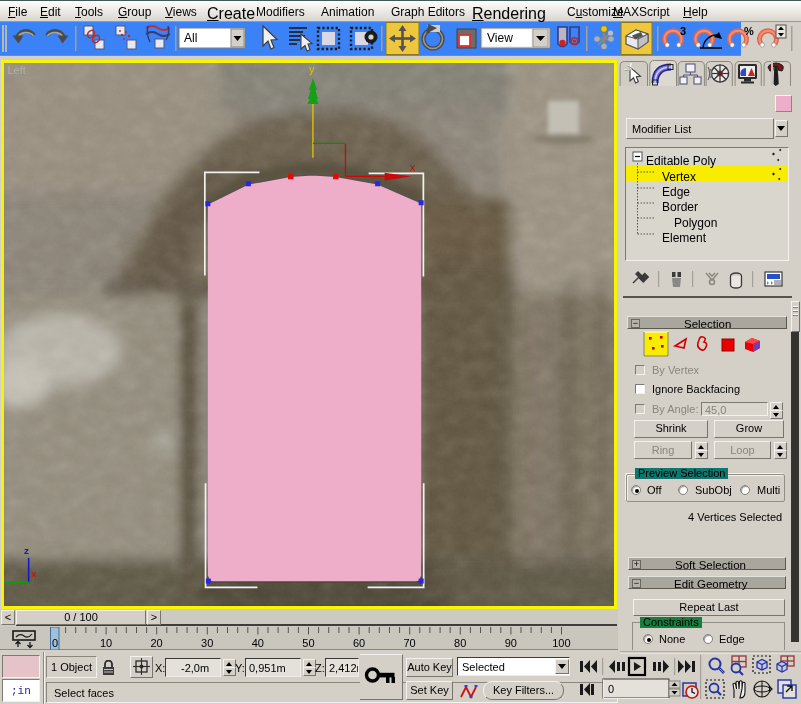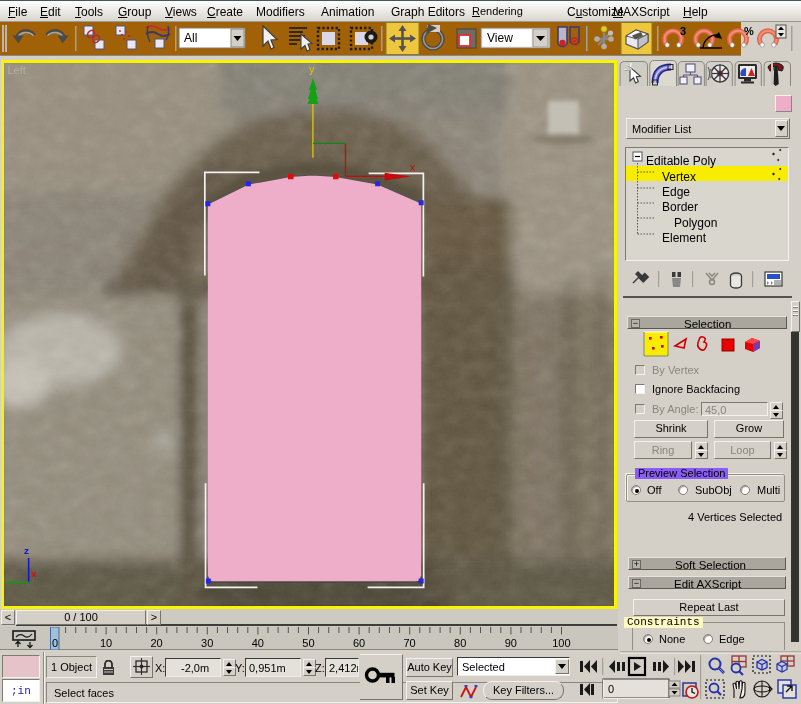--- a/index.html
+++ b/index.html
@@ -30,31 +30,31 @@
 </style>
 </head>
 <body>
 
 <div class="abs" id="menubar" style="left:0;top:0;width:801px;height:22px;background:linear-gradient(#fdfdfd,#e8e6e0 60%,#d9d6ce);border-top:1px solid #3f5a56;border-bottom:1px solid #9c9a92;">
  <div class="abs t12" style="left:8px;top:5px;font-size:12px;"><u>F</u>ile</div>
  <div class="abs t12" style="left:40px;top:5px;font-size:12px;"><u>E</u>dit</div>
  <div class="abs t12" style="left:75px;top:5px;font-size:12px;"><u>T</u>ools</div>
  <div class="abs t12" style="left:118px;top:5px;font-size:12px;"><u>G</u>roup</div>
  <div class="abs t12" style="left:165px;top:5px;font-size:12px;"><u>V</u>iews</div>
- <div class="abs t12" style="left:207px;top:5px;font-size:12px;"><u>C</u>reate</div>
+ <div class="abs t12" style="left:207px;top:5px;font-size:16px;"><u>C</u>reate</div>
  <div class="abs t12" style="left:256px;top:5px;font-size:12px;">Modifiers</div>
  <div class="abs t12" style="left:321px;top:5px;font-size:12px;">Animation</div>
  <div class="abs t12" style="left:391px;top:5px;font-size:12px;">Graph Editors</div>
- <div class="abs t12" style="left:472px;top:5px;font-size:11px;"><u>R</u>endering</div>
+ <div class="abs t12" style="left:472px;top:5px;font-size:16px;"><u>R</u>endering</div>
  <div class="abs t12" style="left:567px;top:5px;font-size:12px;">C<u>u</u>stomize</div>
  <div class="abs t12" style="left:613px;top:5px;font-size:12px;"><u>M</u>AXScript</div>
  <div class="abs t12" style="left:683px;top:5px;font-size:12px;"><u>H</u>elp</div>
 </div>
 
-<div class="abs" id="toolbar" style="left:0;top:22px;width:741px;height:34px;background:#a16207;border-bottom:1px solid #8a8880;">
+<div class="abs" id="toolbar" style="left:0;top:22px;width:741px;height:34px;background:#3b82f6;border-bottom:1px solid #8a8880;">
 <svg width="801" height="33" viewBox="0 0 801 33">
  <defs>
   <g id="sq">
           <rect x="0" y="0" width="9" height="9" fill="#e8e8f2" stroke="#55557a" stroke-width="1"></rect>
         </g>
   <g id="magnet">
    <path d="M3,14 A8.5,8.5 0 1 1 17,14" fill="none" stroke="#e2654a" stroke-width="5"></path>
    <path d="M3,14 A8.5,8.5 0 1 1 17,14" fill="none" stroke="#f0907a" stroke-width="2"></path>
    <circle cx="4.2" cy="15" r="2.2" fill="#fff" stroke="#888" stroke-width="0.7"></circle>
    <circle cx="15.8" cy="15" r="2.2" fill="#fff" stroke="#888" stroke-width="0.7"></circle>
@@ -366,21 +366,21 @@
 
   <g transform="translate(148,3)">
    <path d="M3,7 Q1,5 3,3.5 L7,1.5 Q10,0.5 13,1.5 L16,3 Q18,4.5 17,7 L16,9 L12,8 L12,4.5 L7,4.5 L7,8.5 L4,9 Z" fill="#7c1616" stroke="#1a1a1a" stroke-width="1"></path>
    <path d="M8.2,5 L11.6,5 L12.8,22 L9.5,24 L7.6,22 Z" fill="#1e1e1e"></path>
   </g>
  </svg>
  <div class="abs" style="left:153px;top:3px;width:2px;height:26px;background:#c8c5bd;"></div>
 
  <div class="abs" style="left:157px;top:38.5px;width:17px;height:17px;background:#eeaeca;border:1px solid #8a887e;border-top-color:#f6f4f0;border-left-color:#f6f4f0;"></div>
 
- <div class="abs raised" style="left:8px;top:62px;width:164px;height:21px;">
+ <div class="abs raised" style="left:8px;top:62px;width:148px;height:21px;">
   <div class="abs t11" style="left:5px;top:5px;">Modifier List</div>
   <div class="abs raised ctr" style="left:148px;top:1px;width:13px;height:17px;">
         <svg width="9" height="6">
           <path d="M0,0 L8,0 L4,5 Z" fill="#000"></path>
         </svg>
       </div>
  </div>
 
  <div class="abs sunk" style="left:7px;top:91px;width:164px;height:114px;background:#d9d6ce;">
   <div class="abs" style="left:0;top:17.5px;width:162px;height:15.5px;background:#f8ec00;"></div>
@@ -483,40 +483,40 @@
  <div class="abs spinner" style="left:77px;top:386px;">
       <i class="sp-u"></i>
       <i class="sp-d"></i>
     </div>
  <div class="abs raised ctr t11 gray" style="left:96px;top:385px;width:57px;height:18px;">Loop</div>
  <div class="abs spinner" style="left:156px;top:386px;">
       <i class="sp-u"></i>
       <i class="sp-d"></i>
     </div>
  <div class="abs" style="left:8px;top:418px;width:159px;height:28px;border:1px solid #908e86;border-radius:2px;box-shadow:1px 1px 0 #f4f2ee inset, -1px -1px 0 #f4f2ee;"></div>
- <div class="abs t11" style="left:17px;top:412px;background:#8b5cf6;padding:0 3px;">Preview Selection</div>
+ <div class="abs t11" style="left:17px;top:412px;background:#0f766e;padding:0 3px;">Preview Selection</div>
  <div class="abs radio on" style="left:13px;top:429px;"></div>
  <div class="abs t11" style="left:29px;top:429px;">Off</div>
  <div class="abs radio" style="left:60px;top:429px;"></div>
  <div class="abs t11" style="left:77px;top:429px;">SubObj</div>
  <div class="abs radio" style="left:122px;top:429px;"></div>
  <div class="abs t11" style="left:139px;top:429px;">Multi</div>
  <div class="abs t11" style="left:70px;top:456px;">4 Vertices Selected</div>
 
  <div class="abs raised" style="left:10px;top:501px;width:158px;height:13px;background:#a9a69e;border-color:#e6e4de #5a584f #5a584f #e6e4de;">
   <div class="abs ctr" style="left:3px;top:1.5px;width:9px;height:9px;border:1px solid #6a6860;background:#b6b3ab;font-size:9px;">+</div>
   <div class="abs t11" style="left:46px;top:1.5px;font-size:11.5px;">Soft Selection</div>
  </div>
  <div class="abs raised" style="left:10px;top:520px;width:158px;height:13px;background:#a9a69e;border-color:#e6e4de #5a584f #5a584f #e6e4de;">
   <div class="abs ctr" style="left:3px;top:1.5px;width:9px;height:9px;border:1px solid #6a6860;background:#b6b3ab;font-size:9px;">−</div>
-  <div class="abs t11" style="left:45px;top:1.5px;font-size:11.5px;">Edit AXScript</div>
+  <div class="abs t11" style="left:45px;top:1.5px;font-size:11.5px;">Edit Geometry</div>
  </div>
  <div class="abs raised ctr t11" style="left:15px;top:542.5px;width:152px;height:17px;">Repeat Last</div>
  <div class="abs" style="left:14px;top:566px;width:153px;height:30px;border:1px solid #908e86;border-bottom:none;"></div>
- <div class="abs t11" style="left:6px;top:561px;background:#fef9c3;padding:0 3px;font-family:Liberation Mono, monospace;">Constraints</div>
+ <div class="abs t11" style="left:22px;top:561px;background:#15803d;padding:0 3px;">Constraints</div>
  <div class="abs radio on" style="left:25px;top:578px;"></div>
  <div class="abs t11" style="left:41px;top:578px;">None</div>
  <div class="abs radio" style="left:85px;top:578px;"></div>
  <div class="abs t11" style="left:101px;top:578px;">Edge</div>
 
  <div class="abs" style="left:173px;top:246px;width:8px;height:340px;background:#35332f;"></div>
  <div class="abs raised" style="left:172.5px;top:245px;width:9px;height:31px;">
   <div style="margin:4px 1px 0 1px;border-top:1px solid #fff;border-bottom:1px solid #808080;height:1px;"></div>
   <div style="margin:2px 1px 0 1px;border-top:1px solid #fff;border-bottom:1px solid #808080;height:1px;"></div>
   <div style="margin:2px 1px 0 1px;border-top:1px solid #fff;border-bottom:1px solid #808080;height:1px;"></div>

